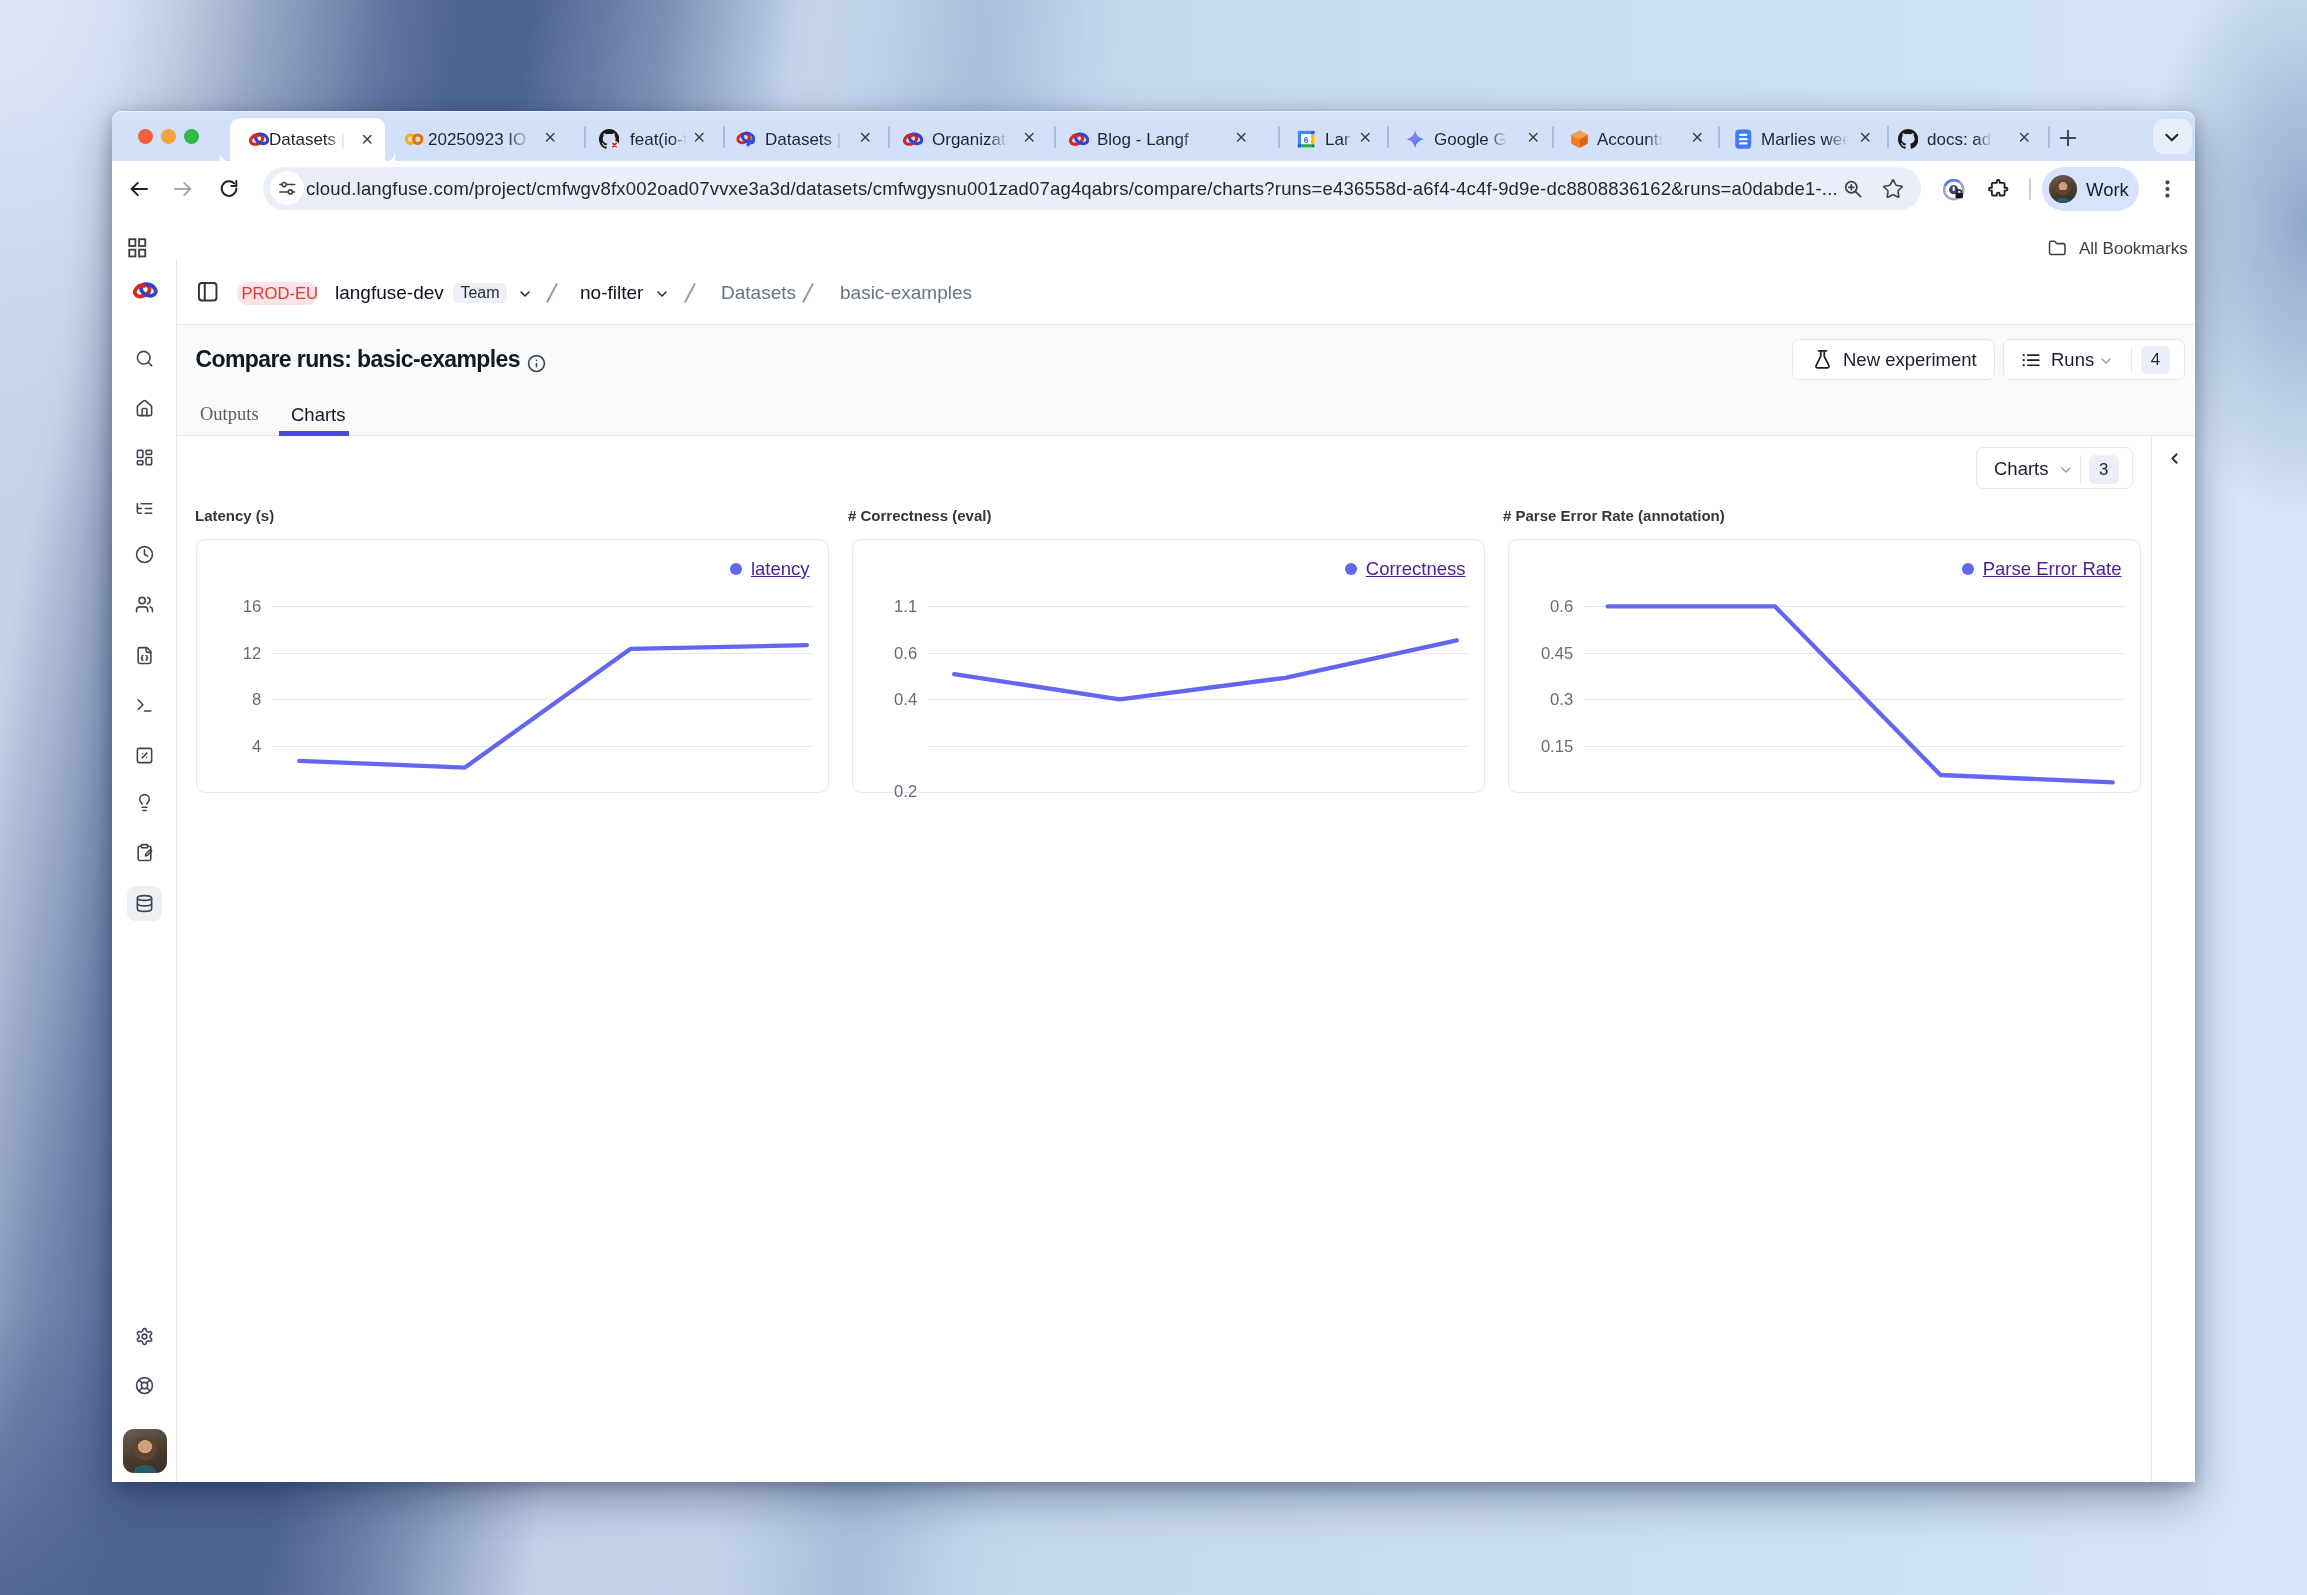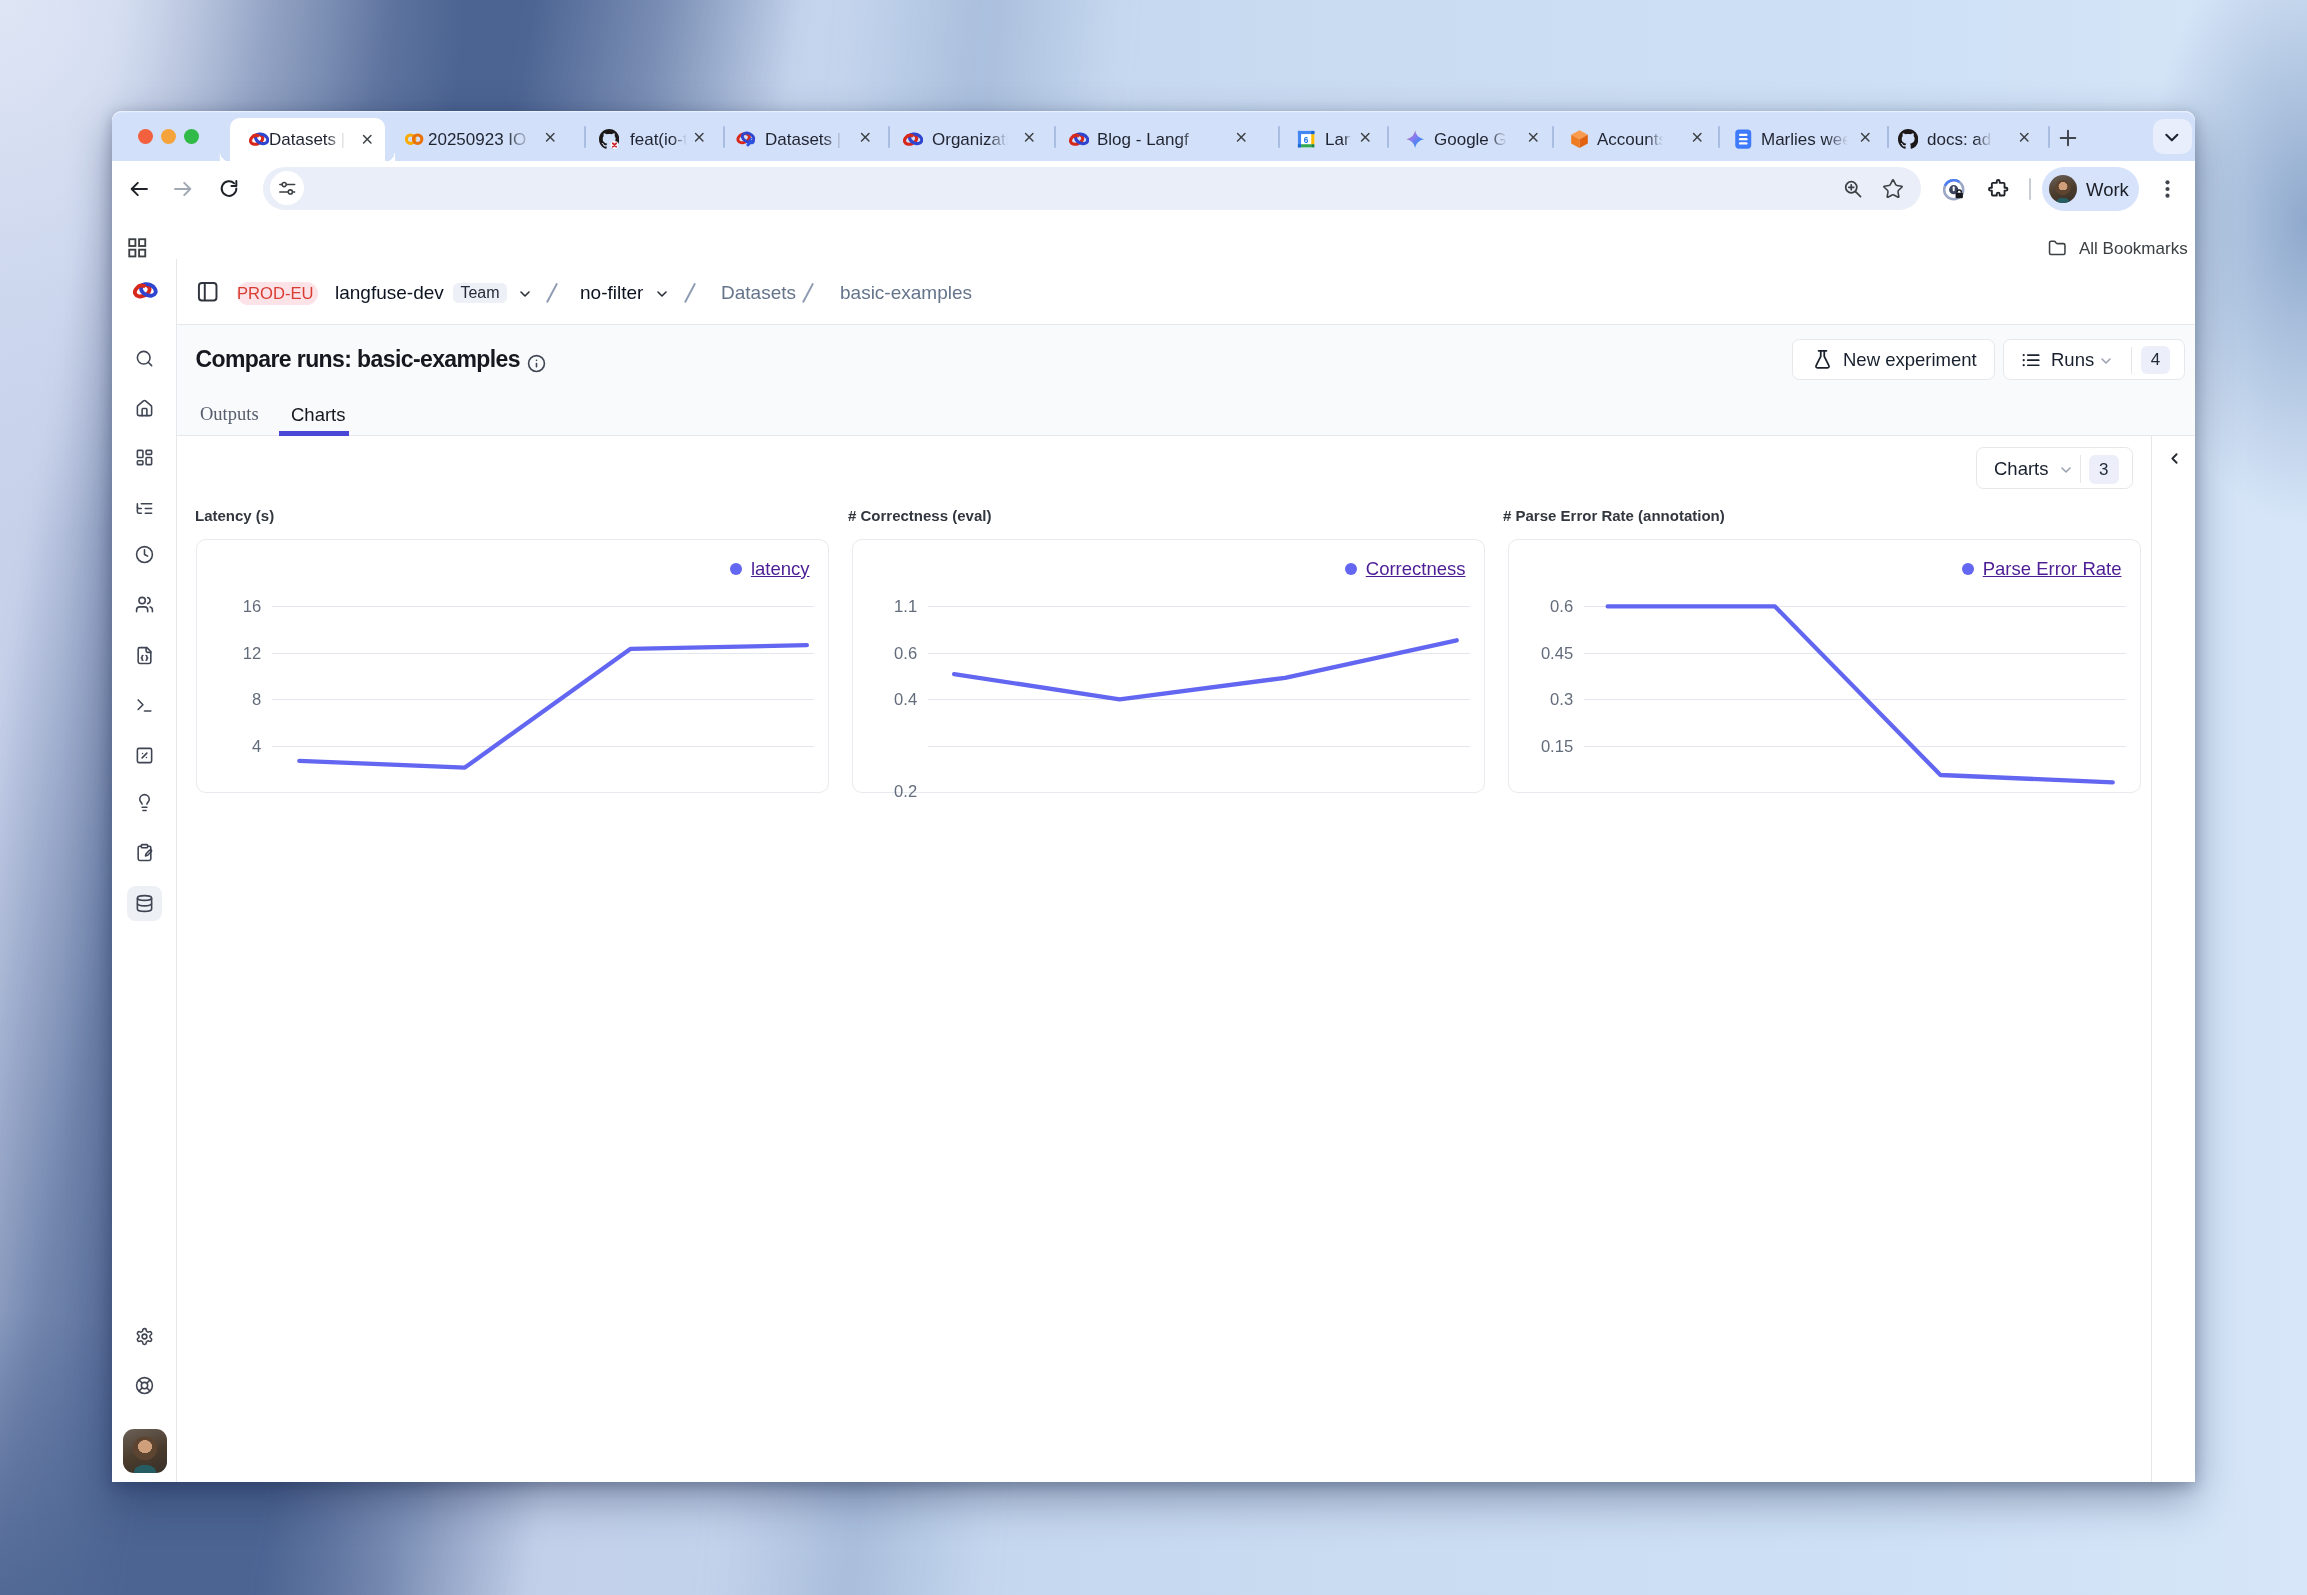--- a/index.html
+++ b/index.html
@@ -276,20 +276,21 @@
       </svg>
     <div id="urlpill">
       <div class="tunec">
         <svg style="position:absolute;left:8px;top:8px;" width="18.5" height="18.5" viewBox="0 0 30 30" fill="none" stroke="#3c4043" stroke-width="2.6" stroke-linecap="round">
             <circle cx="10" cy="9" r="3.4"></circle>
             <path d="M14 9h13M3 9h3"></path>
             <circle cx="20" cy="21" r="3.4"></circle>
             <path d="M3 21h13M24 21h3"></path>
           </svg>
       </div>
+      <div id="urltext">cloud.langfuse.com/project/cmfwgv8fx002oad07vvxe3a3d/datasets/cmfwgysnu001zad07ag4qabrs/compare/charts?runs=e436558d-a6f4-4c4f-9d9e-dc8808836162&amp;runs=a0dabde1-...</div>
       <svg style="position:absolute;left:1579px;top:11px;" width="21" height="21" viewBox="0 0 34 34" fill="none" stroke="#3c4043" stroke-width="2.8" stroke-linecap="round">
           <circle cx="15" cy="15" r="9"></circle>
           <path d="M22 22l8 8"></path>
           <path d="M15 11v8M11 15h8"></path>
         </svg>
       <svg style="position:absolute;left:1619px;top:10.5px;" width="22" height="22" viewBox="0 0 24 24" fill="none" stroke="#3c4043" stroke-width="1.7" stroke-linejoin="round">
           <path d="M11.525 2.295a.53.53 0 0 1 .95 0l2.31 4.679a2.123 2.123 0 0 0 1.595 1.16l5.166.756a.53.53 0 0 1 .294.904l-3.736 3.638a2.123 2.123 0 0 0-.611 1.878l.882 5.14a.53.53 0 0 1-.771.56l-4.618-2.428a2.122 2.122 0 0 0-1.973 0L6.396 21.01a.53.53 0 0 1-.77-.56l.881-5.139a2.122 2.122 0 0 0-.611-1.879L2.16 9.795a.53.53 0 0 1 .294-.906l5.165-.755a2.122 2.122 0 0 0 1.597-1.16z"></path>
         </svg>
     </div>
 
@@ -446,21 +447,21 @@
         </div>
       <div style="position:absolute;left:10.5px;top:1170px;width:44px;height:44px;border-radius:11px;overflow:hidden;">
           <div style="width:100%;height:100%;background:radial-gradient(ellipse 26% 24% at 50% 40%, #cf9f7c 0 60%, rgba(207,159,124,0) 63%),radial-gradient(ellipse 40% 26% at 50% 98%, #265d63 0 62%, rgba(38,93,99,0) 64%),radial-gradient(ellipse 46% 45% at 50% 44%, #5d4430 0 58%, rgba(93,68,48,0) 62%),linear-gradient(160deg,#6b6158 0%,#4a3b2c 55%,#38302a 100%);"></div>
         </div>
     </div>
     <div id="crumbs">
       <svg style="position:absolute;left:18.5px;top:21px;" width="23.4" height="23.4" viewBox="0 0 24 24" fill="none" stroke="#30353d" stroke-width="2">
           <rect width="18" height="18" x="3" y="3" rx="3"></rect>
           <path d="M9 3v18"></path>
         </svg>
-      <div style="position:absolute;left:60px;top:23px;width:81px;height:23.4px;border-radius:11.7px;background:#fbe3e8;font-size:16.6px;color:#d93c31;text-align:left;line-height:23.4px;">PROD-EU</div>
+      <div style="position:absolute;left:60px;top:23px;width:81px;height:23.4px;border-radius:11.7px;background:#fbe3e8;font-size:16.6px;color:#d93c31;text-align:right;line-height:23.4px;">PROD-EU</div>
       <div style="position:absolute;left:158px;top:23px;font-size:19px;font-weight:500;color:#0b1220;">langfuse-dev</div>
       <div style="position:absolute;left:276px;top:24px;width:54px;height:20.3px;border-radius:5.5px;background:#eef0f8;font-size:16px;color:#252b36;text-align:center;line-height:20.3px;">Team</div>
       <svg style="position:absolute;left:340px;top:26.5px;" width="16" height="16" viewBox="0 0 24 24" fill="none" stroke="#2a2f38" stroke-width="2.4" stroke-linecap="round" stroke-linejoin="round">
           <path d="m6 9 6 6 6-6"></path>
         </svg>
       <div class="bslash" style="left:374px;"></div>
       <div style="position:absolute;left:403px;top:23.4px;font-size:19px;font-weight:500;color:#0b1220;">no-filter</div>
       <svg style="position:absolute;left:477px;top:26.5px;" width="16" height="16" viewBox="0 0 24 24" fill="none" stroke="#2a2f38" stroke-width="2.4" stroke-linecap="round" stroke-linejoin="round">
           <path d="m6 9 6 6 6-6"></path>
         </svg>

